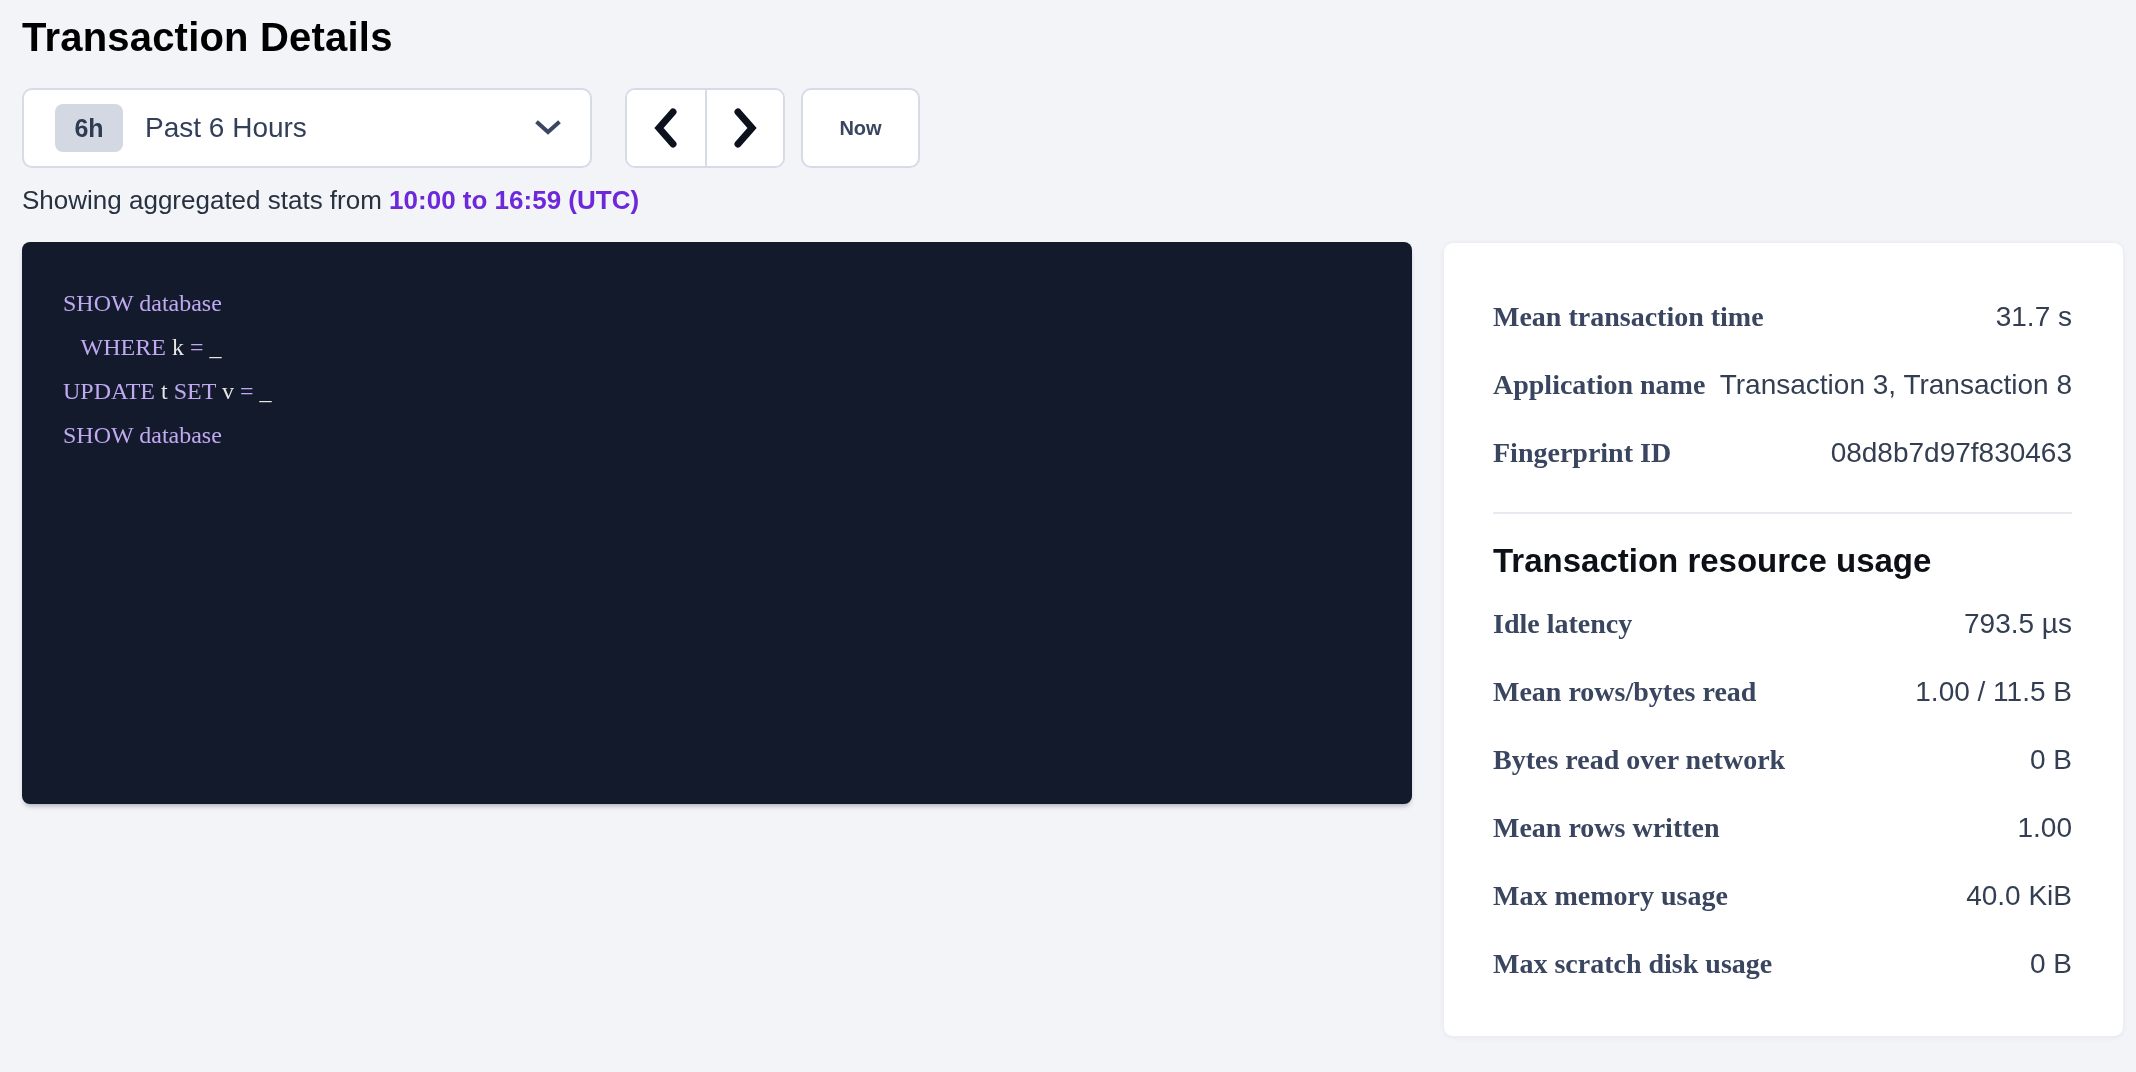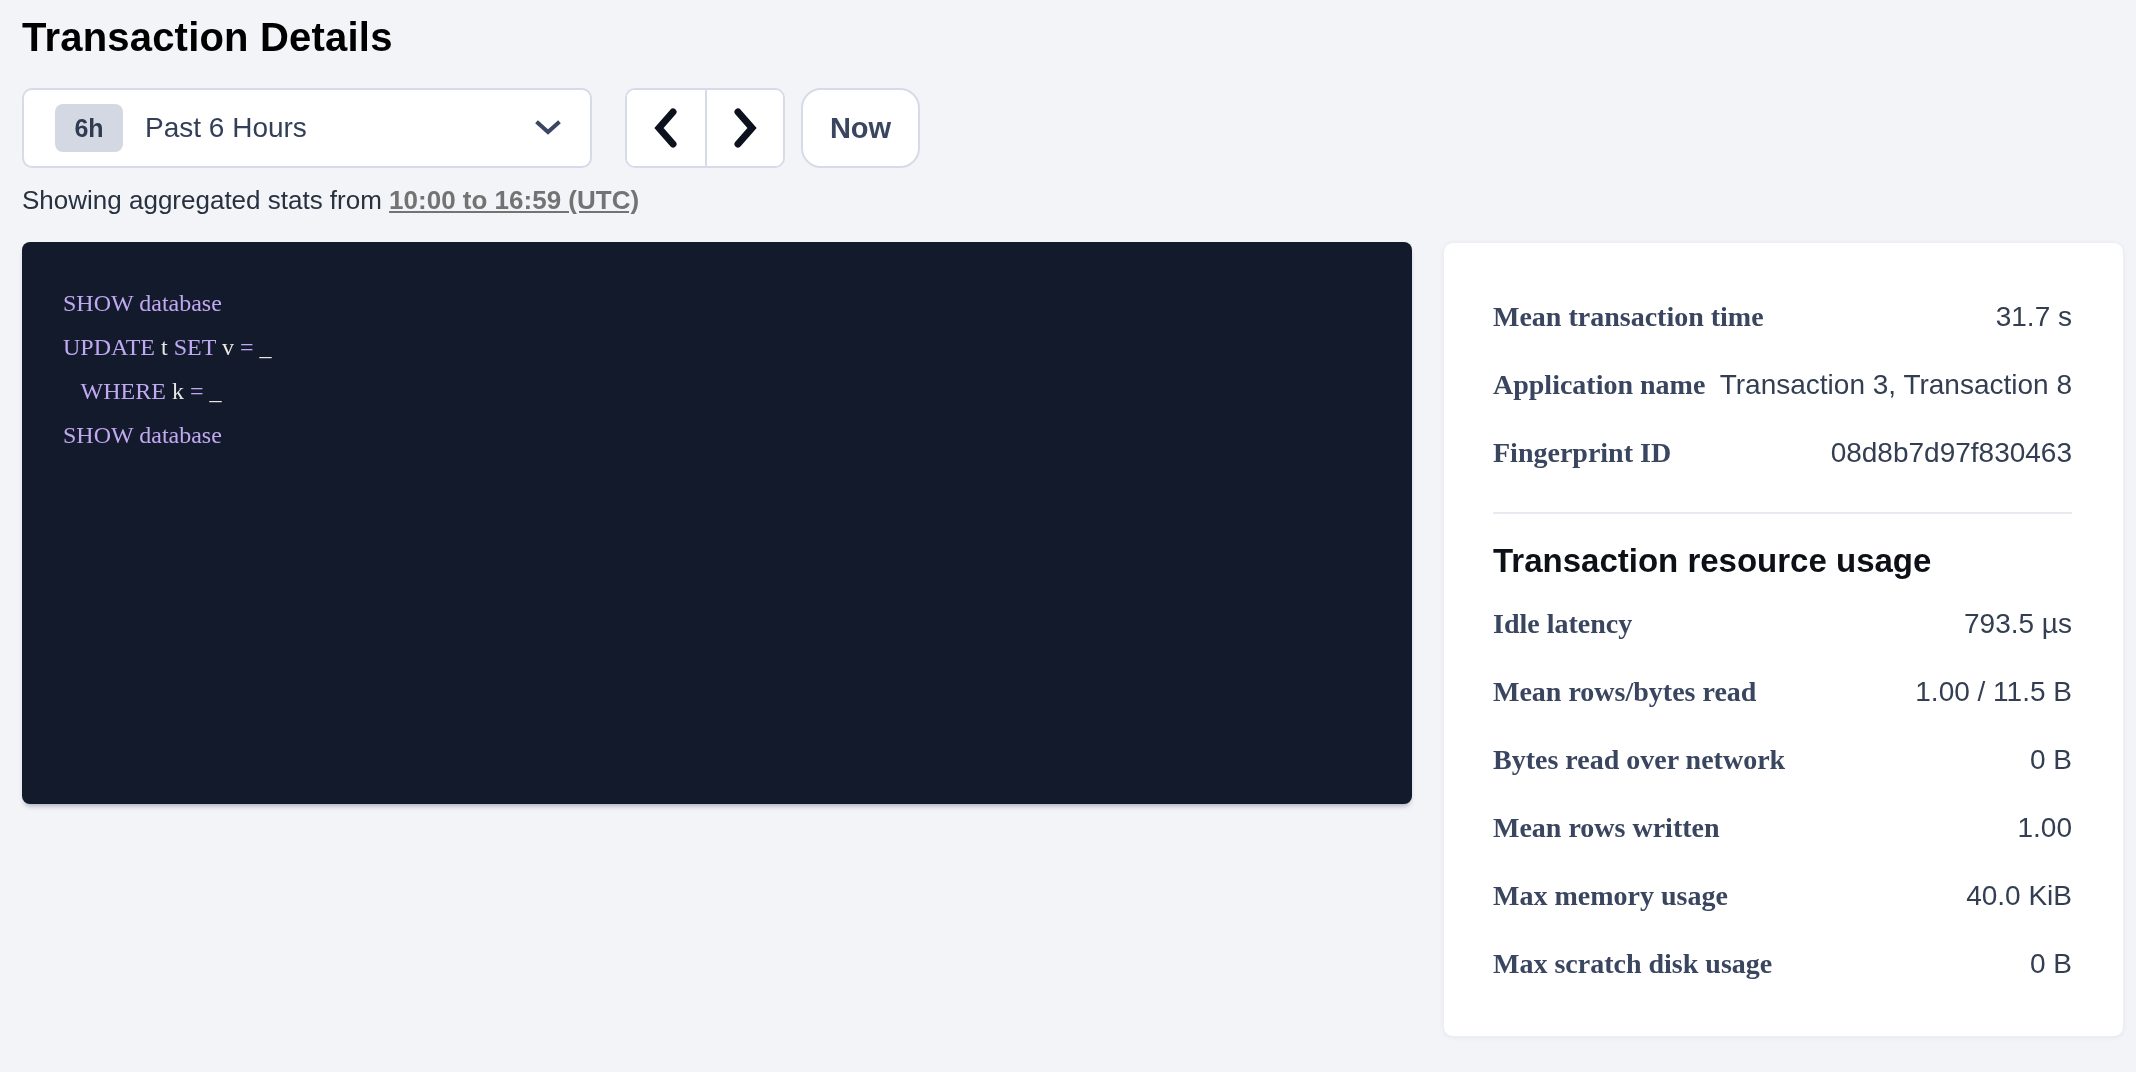--- a/index.html
+++ b/index.html
@@ -51,28 +51,28 @@
     background: #fff; border: none;
     display: flex; align-items: center; justify-content: center;
     cursor: pointer;
   }
   .arrow-btn + .arrow-btn { border-left: 2px solid #d7dbe7; }
 
   .now-btn {
     margin-left: 16px;
     width: 119px; height: 80px;
     background: #fff;
-    border: 2px solid #d7dbe7; border-radius: 20px;
+    border: 2px solid #d7dbe7; border-radius: 10px;
     font-family: "Liberation Sans", sans-serif;
-    font-size: 29px; font-weight: 700; color: #3a4660;
+    font-size: 20px; font-weight: 700; color: #3a4660;
     cursor: pointer;
   }
 
   .summary { margin-top: 16px; font-size: 26px; color: #27313f; line-height: 32px; }
-  .summary b { font-weight: 700; color: #737373; text-decoration: underline; }
+  .summary b { font-weight: 700; color: #6d28d9; }
 
   .content { display: flex; margin-top: 26px; align-items: flex-start; }
 
   .sql-box {
     width: 1390px; height: 562px;
     background: #121a2c;
     border-radius: 8px;
     padding: 39px 30px 0 41px;
     box-shadow: 0 4px 5px -2px rgba(40, 52, 75, 0.35);
   }
@@ -137,22 +137,22 @@
     <button class="now-btn">Now</button>
   </div>
 
   <p class="summary"><span>Showing aggregated stats from </span><b>10:00 to 16:59 (UTC)</b></p>
 
   <div class="content">
 
     <div class="sql-box">
       <div class="sql-code">
           <div class="sql-line"><span style="color: rgb(192, 169, 241);">SHOW database</span></div>
+          <div class="sql-line"><span style="color: rgb(192, 169, 241);">   WHERE </span><span style="color: rgb(232, 231, 227);">k </span><span style="color: rgb(192, 169, 241);">= </span><span style="color: rgb(232, 231, 227);">_</span></div>
           <div class="sql-line"><span style="color: rgb(192, 169, 241);">UPDATE </span><span style="color: rgb(232, 231, 227);">t </span><span style="color: rgb(192, 169, 241);">SET </span><span style="color: rgb(232, 231, 227);">v </span><span style="color: rgb(192, 169, 241);">= </span><span style="color: rgb(232, 231, 227);">_</span></div>
-          <div class="sql-line"><span style="color: rgb(192, 169, 241);">   WHERE </span><span style="color: rgb(232, 231, 227);">k </span><span style="color: rgb(192, 169, 241);">= </span><span style="color: rgb(232, 231, 227);">_</span></div>
           <div class="sql-line"><span style="color: rgb(192, 169, 241);">SHOW database</span></div>
         </div>
     </div>
 
     <aside class="panel">
 
       <div class="stat-row">
         <span class="stat-label">Mean transaction time</span>
         <span class="stat-value">31.7 s</span>
       </div>

